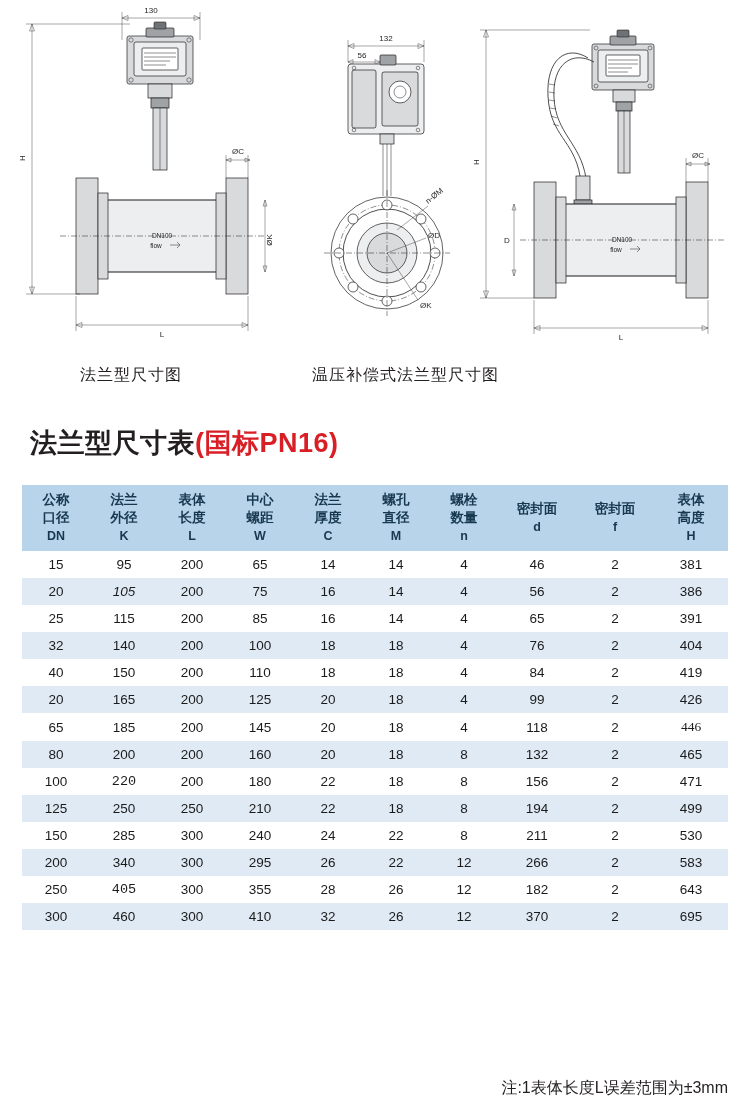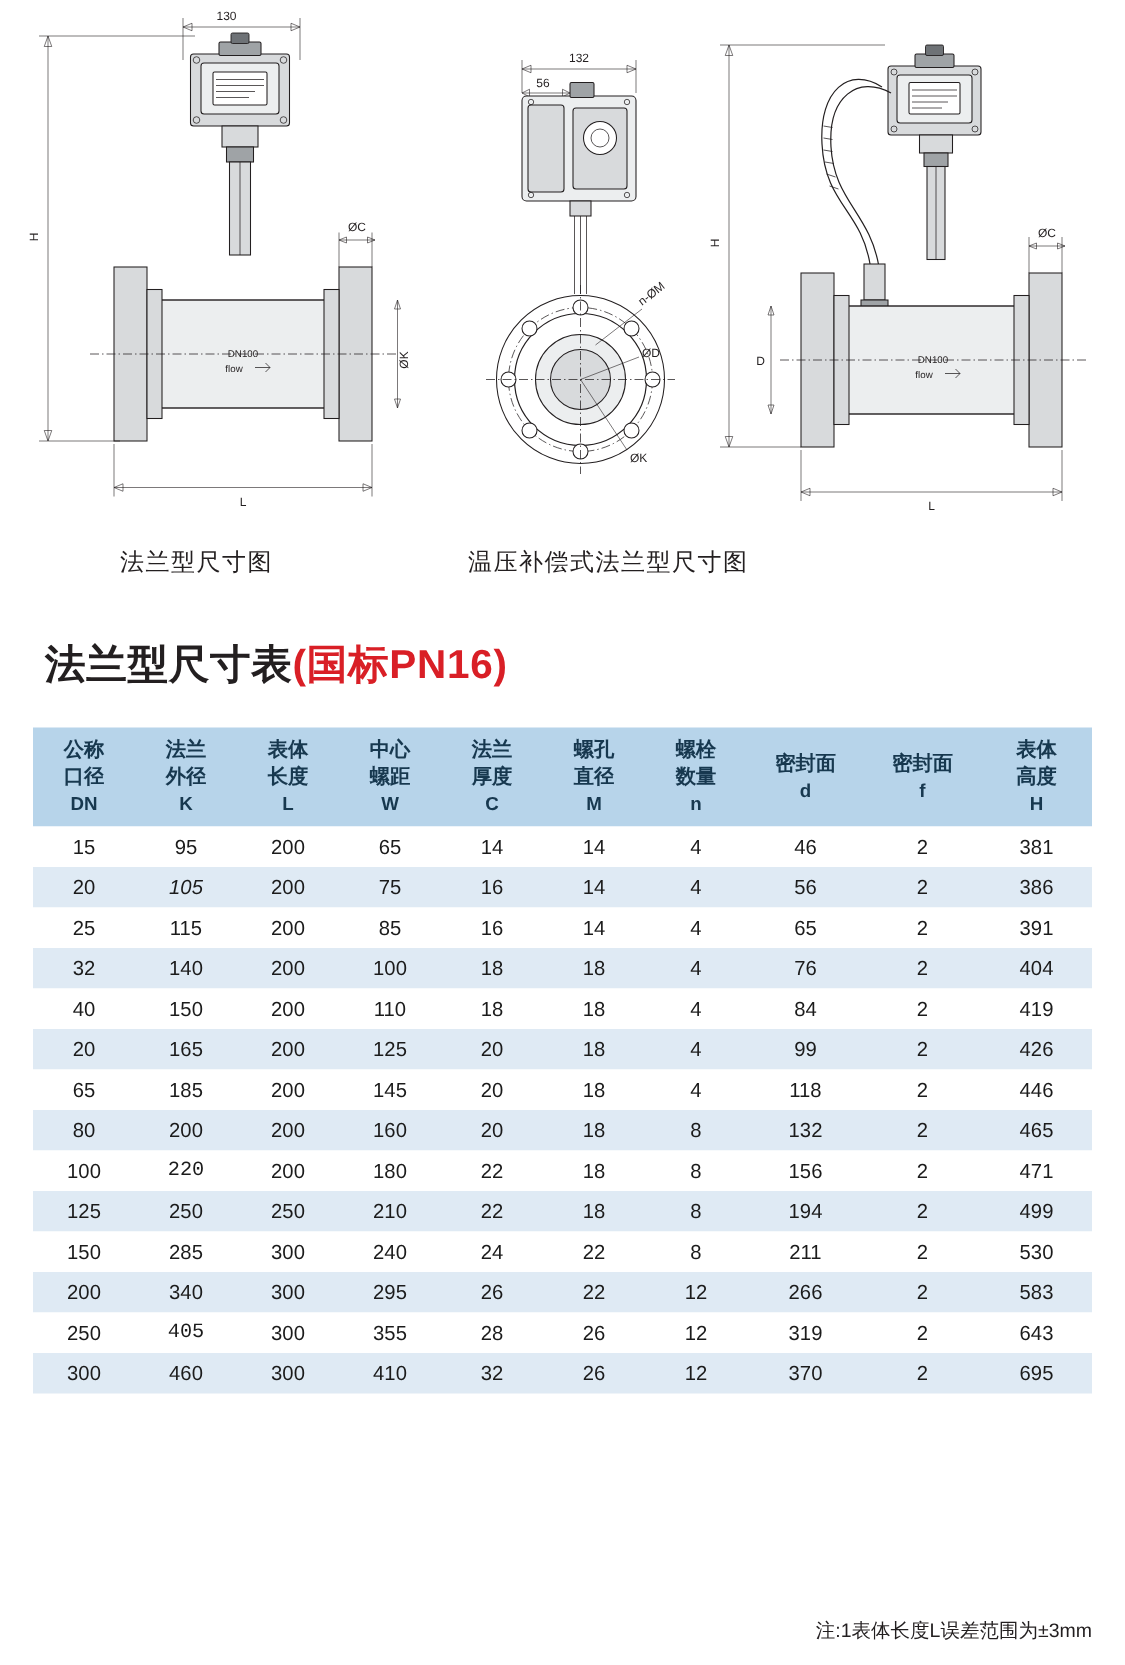--- a/index.html
+++ b/index.html
@@ -72,21 +72,21 @@
     text-align:center;
     padding:6px 0;
     font-size:13.5px;
     color:#1b1b1b;
     border:none;
   }
   tbody tr:nth-child(even){background:#dfeaf4;}
   tbody tr:nth-child(odd){background:#ffffff;}
   .note{
     position:absolute;right:22px;top:1078px;
-    font-size:13px;color:#231f20;text-align:right;
+    font-size:16px;color:#231f20;text-align:right;
   }
 </style>
 </head>
 <body>
 
 <div class="drawings">
 
   <div class="dwg dwg1">
     <svg width="300" height="352" viewBox="0 0 300 352">
 
@@ -422,21 +422,21 @@
         <tr>
           <td style="width: 68px;">65</td>
           <td style="width: 68px;">185</td>
           <td style="width: 68px;">200</td>
           <td style="width: 68px;">145</td>
           <td style="width: 68px;">20</td>
           <td style="width: 68px;">18</td>
           <td style="width: 68px;">4</td>
           <td style="width: 78px;">118</td>
           <td style="width: 78px;">2</td>
-          <td style="width: 74px;">446</td>
+          <td style="width: 74px; font-family: Liberation Serif, serif;">446</td>
         </tr>
         <tr>
           <td style="width: 68px;">80</td>
           <td style="width: 68px;">200</td>
           <td style="width: 68px;">200</td>
           <td style="width: 68px;">160</td>
           <td style="width: 68px;">20</td>
           <td style="width: 68px;">18</td>
           <td style="width: 68px;">8</td>
           <td style="width: 78px;">132</td>
@@ -492,21 +492,21 @@
           <td style="width: 74px;">583</td>
         </tr>
         <tr>
           <td style="width: 68px;">250</td>
           <td style="width: 68px; font-family: Liberation Mono, monospace;">405</td>
           <td style="width: 68px;">300</td>
           <td style="width: 68px;">355</td>
           <td style="width: 68px;">28</td>
           <td style="width: 68px;">26</td>
           <td style="width: 68px;">12</td>
-          <td style="width: 78px;">319</td>
+          <td style="width: 78px;">182</td>
           <td style="width: 78px;">2</td>
           <td style="width: 74px;">643</td>
         </tr>
         <tr>
           <td style="width: 68px;">300</td>
           <td style="width: 68px;">460</td>
           <td style="width: 68px;">300</td>
           <td style="width: 68px;">410</td>
           <td style="width: 68px;">32</td>
           <td style="width: 68px;">26</td>

